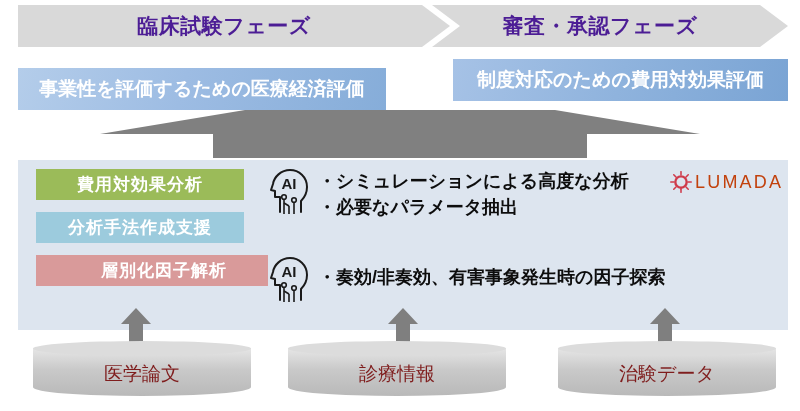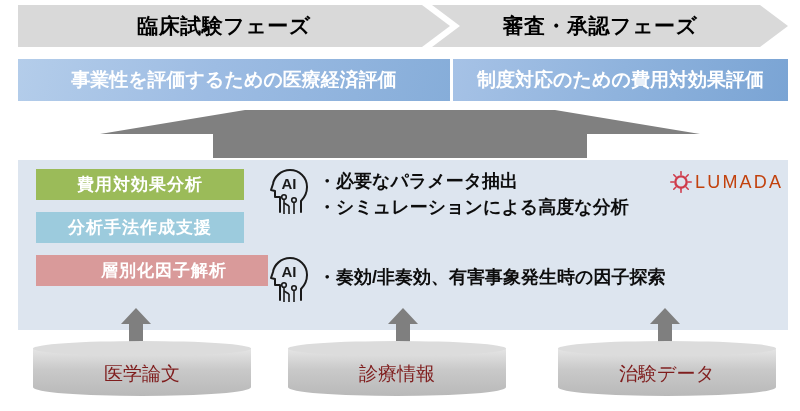--- a/index.html
+++ b/index.html
@@ -35,40 +35,41 @@
   }
   .phase-arrow.a2 {
     left: 432px;
     top: 5px;
     width: 356px;
     clip-path: polygon(0 0, calc(100% - 28px) 0, 100% 50%, calc(100% - 28px) 100%, 0 100%, 28px 50%);
   }
   .phase-label {
     font-size: 21px;
     font-weight: bold;
-    color: #000000;
+    color: #4c1d95;
     letter-spacing: 0.5px;
     white-space: nowrap;
     transform: translateX(-10px);
   }
 
   
   .eval-bar {
     position: absolute;
     top: 59px;
     height: 42px;
     display: flex;
     align-items: center;
     justify-content: center;
     background: linear-gradient(180deg, #a8c6e6 0%, #94b6dd 55%, #7ba7d6 100%);
   }
   .eval-bar.b1 {
     left: 18px;
-    width: 432px;
+    width: 368px;
     background: linear-gradient(105deg, #b4cdea 0%, #9dbce3 45%, #86add9 100%);
+    margin-top: 9px;
   }
   .eval-bar.b2 {
     left: 453px;
     width: 335px;
     background: linear-gradient(105deg, #a6c2e6 0%, #8fb3dd 50%, #7aa4d4 100%);
   }
   .eval-label {
     font-size: 19px;
     font-weight: bold;
     color: #ffffff;
@@ -240,22 +241,22 @@
     <svg class="ai-icon ai1" viewBox="0 0 40 46">
       <path d="M31,44 L31,33 C35,29 37,24 37,19 C37,9 29,2 20,2 C11,2 4,9 3,16 L1,22 L5,23 L5,29 L10,29 L10,44" fill="none" stroke="#1a1a1a" stroke-width="2" stroke-linejoin="round" stroke-linecap="round"></path>
       <text x="19" y="21" font-family="'Liberation Sans',sans-serif" font-size="15" font-weight="bold" fill="#1a1a1a" text-anchor="middle">AI</text>
       <circle cx="14" cy="29" r="2.3" fill="none" stroke="#1a1a1a" stroke-width="1.6"></circle>
       <circle cx="24" cy="32" r="2.3" fill="none" stroke="#1a1a1a" stroke-width="1.6"></circle>
       <path d="M14,31.5 L14,46 M24,34.5 L24,46 M19,38 L19,46" stroke="#1a1a1a" stroke-width="1.6" fill="none"></path>
       <path d="M14,35 L19,38" stroke="#1a1a1a" stroke-width="1.6" fill="none"></path>
     </svg>
 
     <div class="bullets g1">
+      <div>・シミュレーションによる高度な分析</div>
       <div>・必要なパラメータ抽出</div>
-      <div>・シミュレーションによる高度な分析</div>
     </div>
 
     <svg class="ai-icon ai2" viewBox="0 0 40 46">
       <path d="M31,44 L31,33 C35,29 37,24 37,19 C37,9 29,2 20,2 C11,2 4,9 3,16 L1,22 L5,23 L5,29 L10,29 L10,44" fill="none" stroke="#1a1a1a" stroke-width="2" stroke-linejoin="round" stroke-linecap="round"></path>
       <text x="19" y="21" font-family="'Liberation Sans',sans-serif" font-size="15" font-weight="bold" fill="#1a1a1a" text-anchor="middle">AI</text>
       <circle cx="14" cy="29" r="2.3" fill="none" stroke="#1a1a1a" stroke-width="1.6"></circle>
       <circle cx="24" cy="32" r="2.3" fill="none" stroke="#1a1a1a" stroke-width="1.6"></circle>
       <path d="M14,31.5 L14,46 M24,34.5 L24,46 M19,38 L19,46" stroke="#1a1a1a" stroke-width="1.6" fill="none"></path>
       <path d="M14,35 L19,38" stroke="#1a1a1a" stroke-width="1.6" fill="none"></path>
     </svg>

